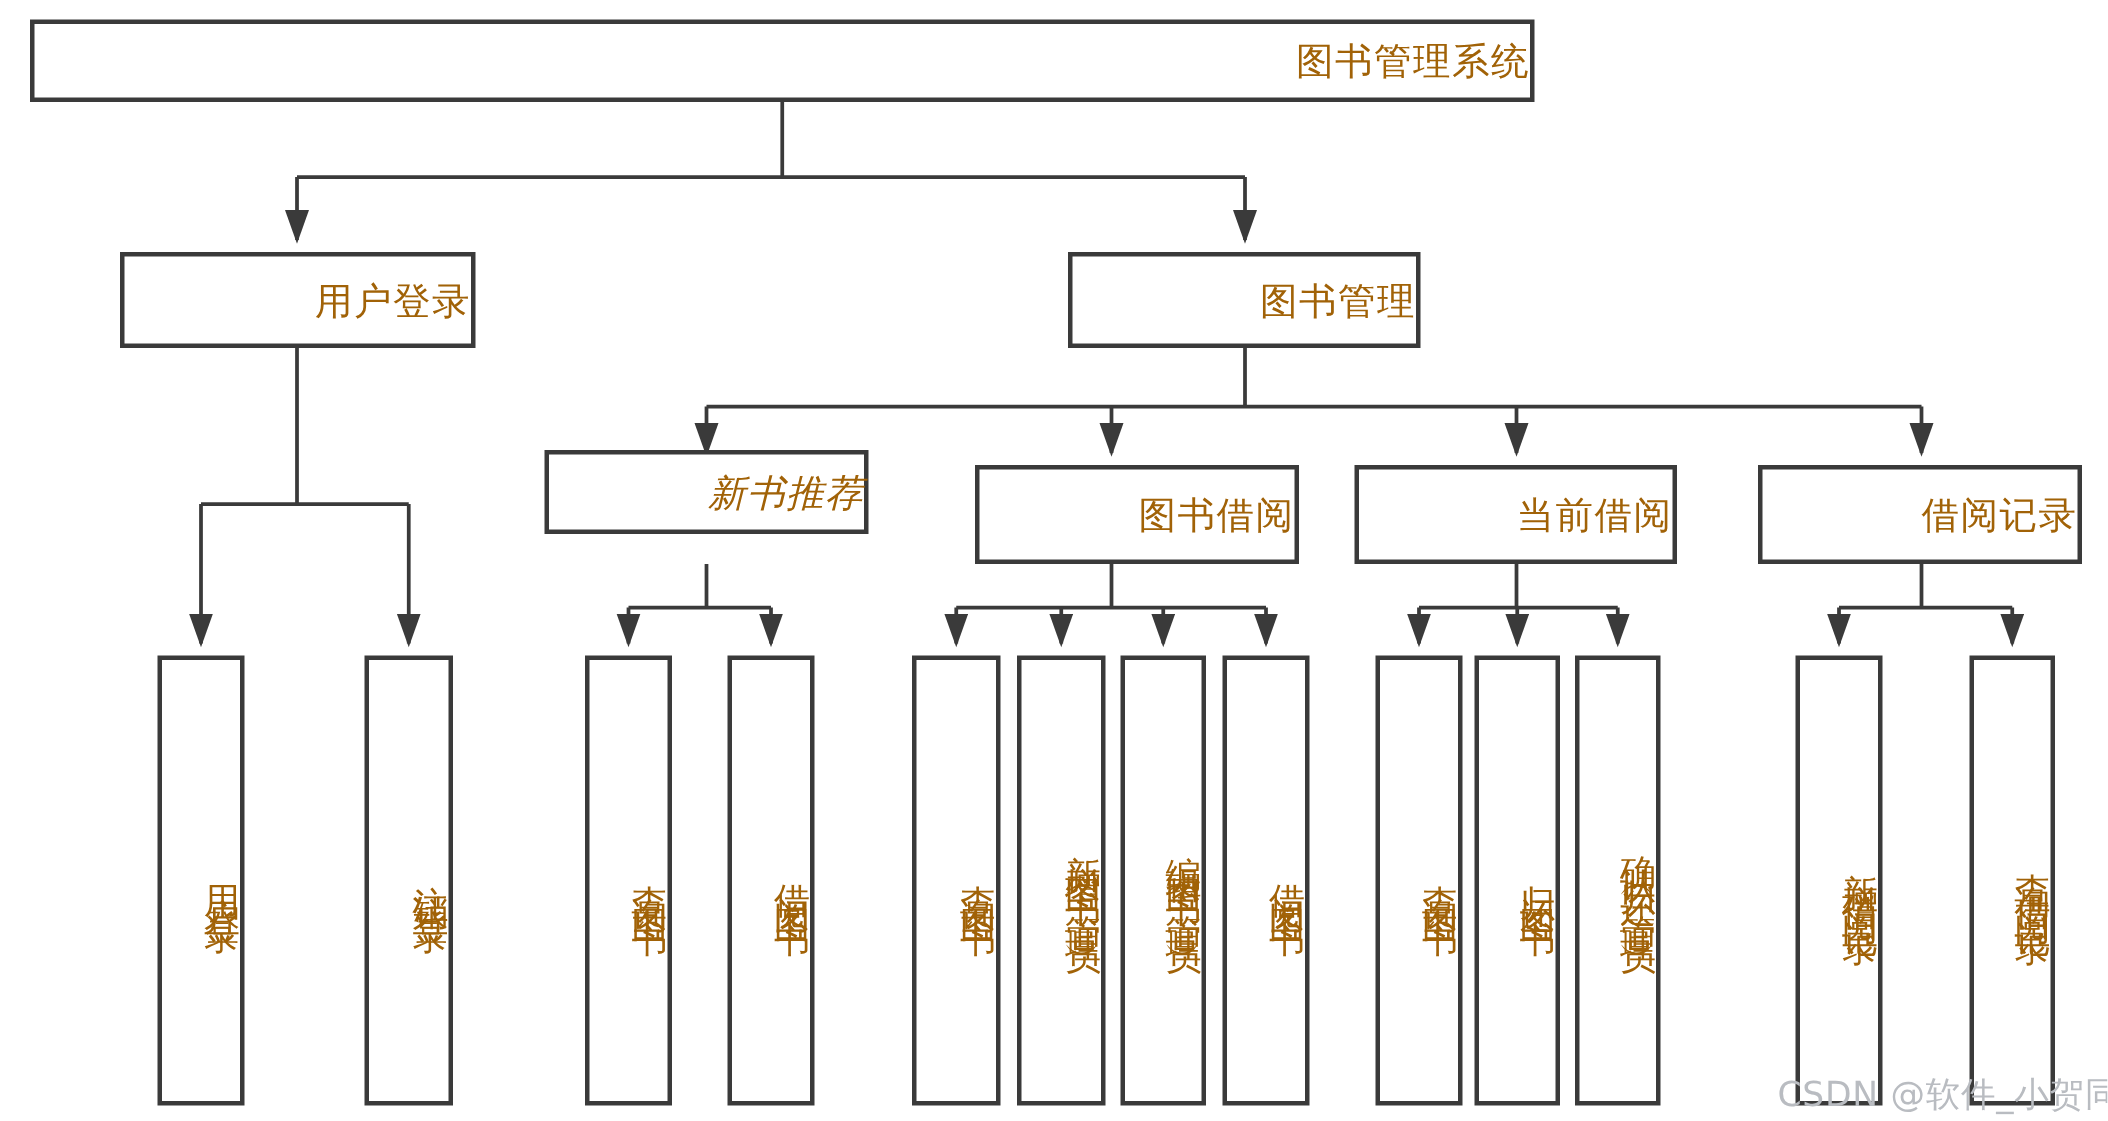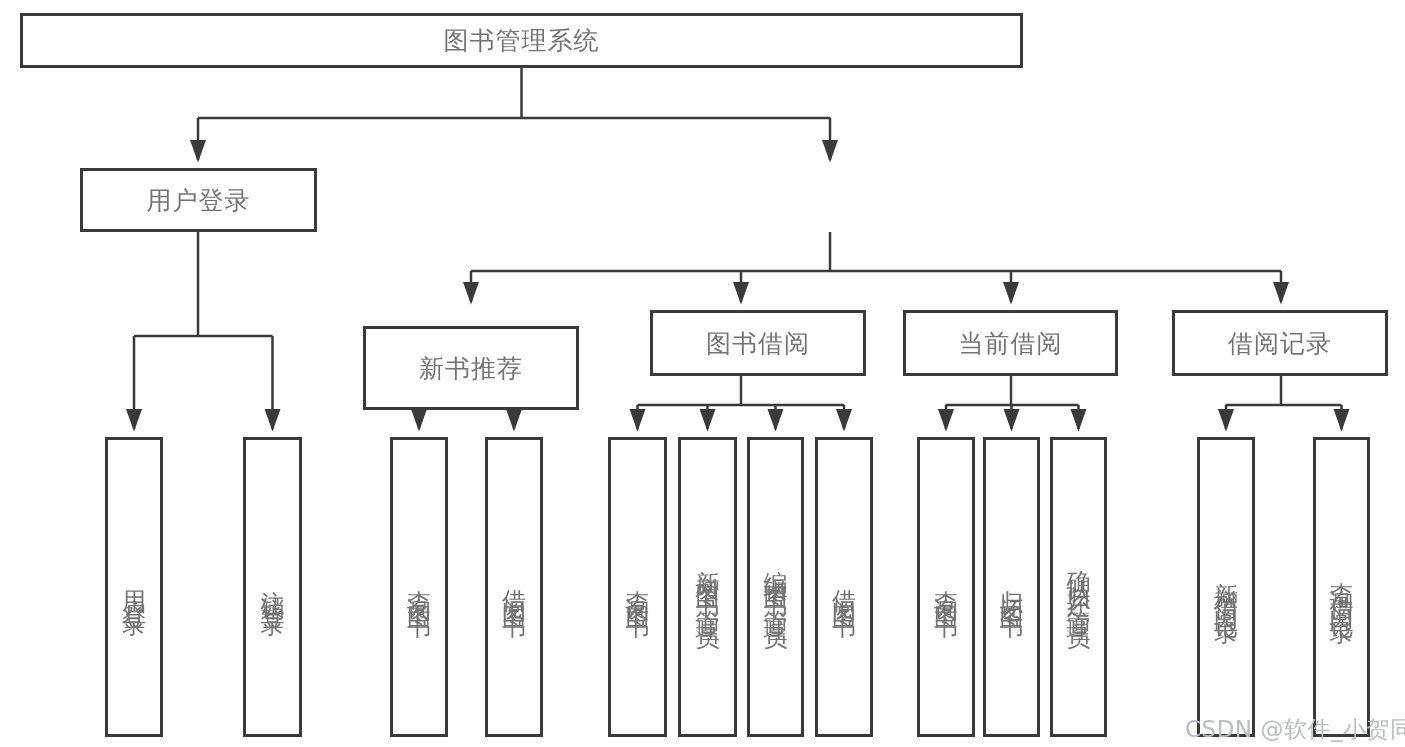--- a/index.html
+++ b/index.html
@@ -21,23 +21,23 @@
     top: 0;
     z-index: 1;
   }
   .node {
     position: absolute;
     box-sizing: border-box;
     background: #ffffff;
     border: 3px solid #3a3a3a;
     display: flex;
     align-items: center;
-    justify-content: center;
+    justify-content: flex-end;
     z-index: 2;
-    color: #737373;
+    color: #a16207;
   }
   .node.h span {
     font-size: 25px;
     letter-spacing: 1px;
     white-space: nowrap;
   }
   .node.v span {
     writing-mode: vertical-rl;
     text-orientation: mixed;
     font-size: 24px;
@@ -111,22 +111,25 @@
     </g>
   </svg>
 
   <div class="node h" style="left:20px; top:13px; width:1003px; height:55px;">
     <span>图书管理系统</span>
   </div>
 
   <div class="node h" style="left:80px; top:168px; width:237px; height:64px;">
     <span>用户登录</span>
   </div>
+  <div class="node h" style="left:712px; top:168px; width:235px; height:64px;">
+    <span>图书管理</span>
+  </div>
 
-  <div class="node h" style="left:363px; top:326px; width:216px; height:84px;">
+  <div class="node h" style="left:363px; top:300px; width:216px; height:56px;font-style:italic;">
     <span>新书推荐</span>
   </div>
   <div class="node h" style="left:650px; top:310px; width:216px; height:66px;">
     <span>图书借阅</span>
   </div>
   <div class="node h" style="left:903px; top:310px; width:215px; height:66px;">
     <span>当前借阅</span>
   </div>
   <div class="node h" style="left:1172px; top:310px; width:216px; height:66px;">
     <span>借阅记录</span>

